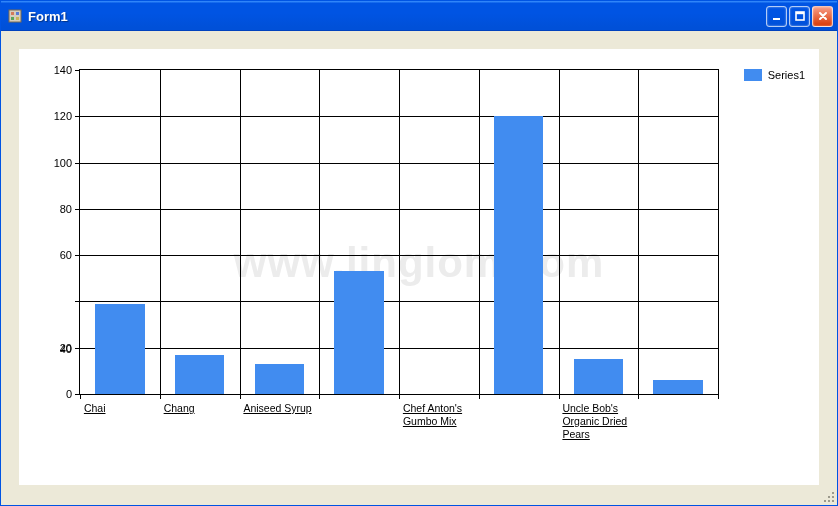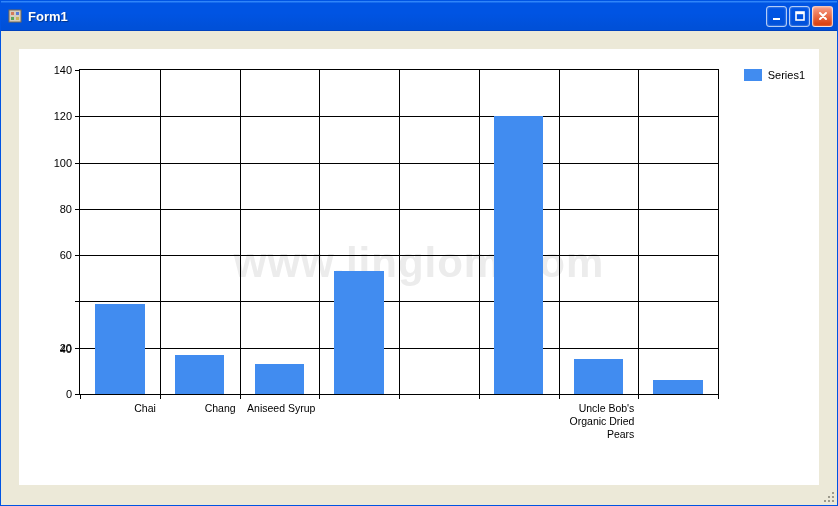--- a/index.html
+++ b/index.html
@@ -101,24 +101,25 @@
       margin-right: 8px;
       font-size: 11px;
       white-space: nowrap;
     }
     .xtick { height: 5px; width: 1px; bottom: -5px; }
     .xtick-label {
       position: absolute;
       top: 100%;
       margin-top: 8px;
       font-size: 10.5px;
-      text-align: right;
+      text-align: left;
       transform: translateX(-50%);
       line-height: 1.25;
       width: 72px;
+      text-decoration: underline;
     }
     .legend {
       position: absolute;
       top: 20px;
       right: 14px;
       display: flex;
       align-items: center;
       gap: 6px;
       font-size: 11px;
     }
@@ -225,20 +226,21 @@
             <div class="xtick" style="left: 87.5%;"></div>
             <div class="xtick" style="left: 100%;"></div>
             <div class="bar" style="left: 2.375%; width: 7.75%; height: 27.8571%; background: rgb(65, 140, 240);"></div>
             <div class="xtick-label" style="left: 6.25%;">Chai</div>
             <div class="bar" style="left: 14.875%; width: 7.75%; height: 12.1429%; background: rgb(65, 140, 240);"></div>
             <div class="xtick-label" style="left: 18.75%;">Chang</div>
             <div class="bar" style="left: 27.375%; width: 7.75%; height: 9.28571%; background: rgb(65, 140, 240);"></div>
             <div class="xtick-label" style="left: 31.25%;">Aniseed Syrup</div>
             <div class="bar" style="left: 39.875%; width: 7.75%; height: 37.8571%; background: rgb(65, 140, 240);"></div>
             <div class="bar" style="left: 52.375%; width: 7.75%; height: 0%; background: rgb(65, 140, 240);"></div>
+            <div class="xtick-label" style="left: 56.25%;">Chef Anton's Gumbo Mix</div>
             <div class="bar" style="left: 64.875%; width: 7.75%; height: 85.7143%; background: rgb(65, 140, 240);"></div>
             <div class="bar" style="left: 77.375%; width: 7.75%; height: 10.7143%; background: rgb(65, 140, 240);"></div>
             <div class="xtick-label" style="left: 81.25%;">Uncle Bob's Organic Dried Pears</div>
             <div class="bar" style="left: 89.875%; width: 7.75%; height: 4.28571%; background: rgb(65, 140, 240);"></div>
           </div>
       </div>
 
       <div class="legend">
         <div class="legend-swatch"></div>
         <span>Series1</span>

